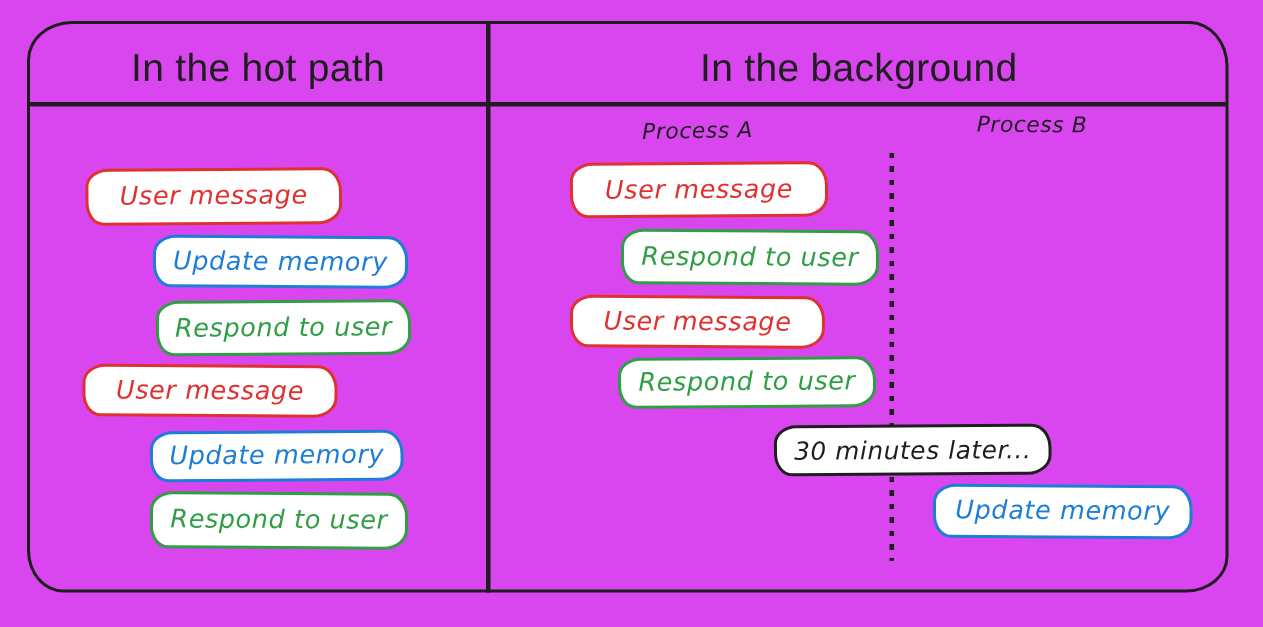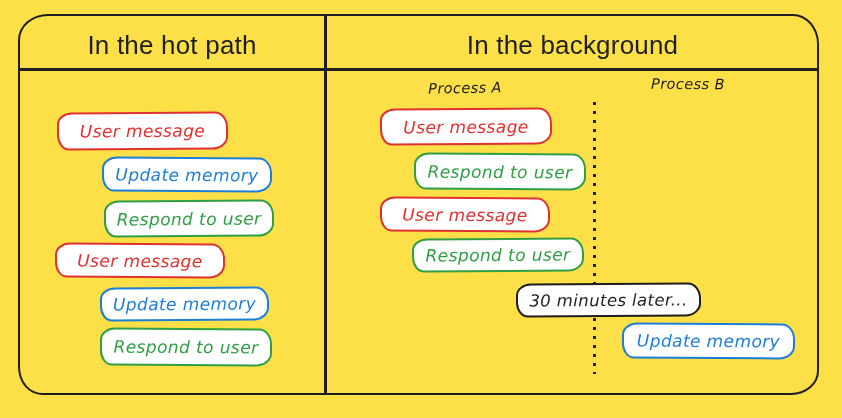--- a/index.html
+++ b/index.html
@@ -8,21 +8,21 @@
     background: #ffffff;
     width: 842px;
     height: 418px;
     overflow: hidden;
     font-family: "Liberation Sans", sans-serif;
   }
   .canvas {
     position: relative;
     width: 842px;
     height: 418px;
-    background: #fde047;
+    background: #d946ef;
   }
   
   .frame {
     position: absolute;
     left: 18px; top: 14px;
     width: 801px; height: 381px;
     border: 2.5px solid #1e1e1e;
     border-radius: 30px 26px 28px 24px / 26px 30px 24px 28px;
     box-sizing: border-box;
   }

